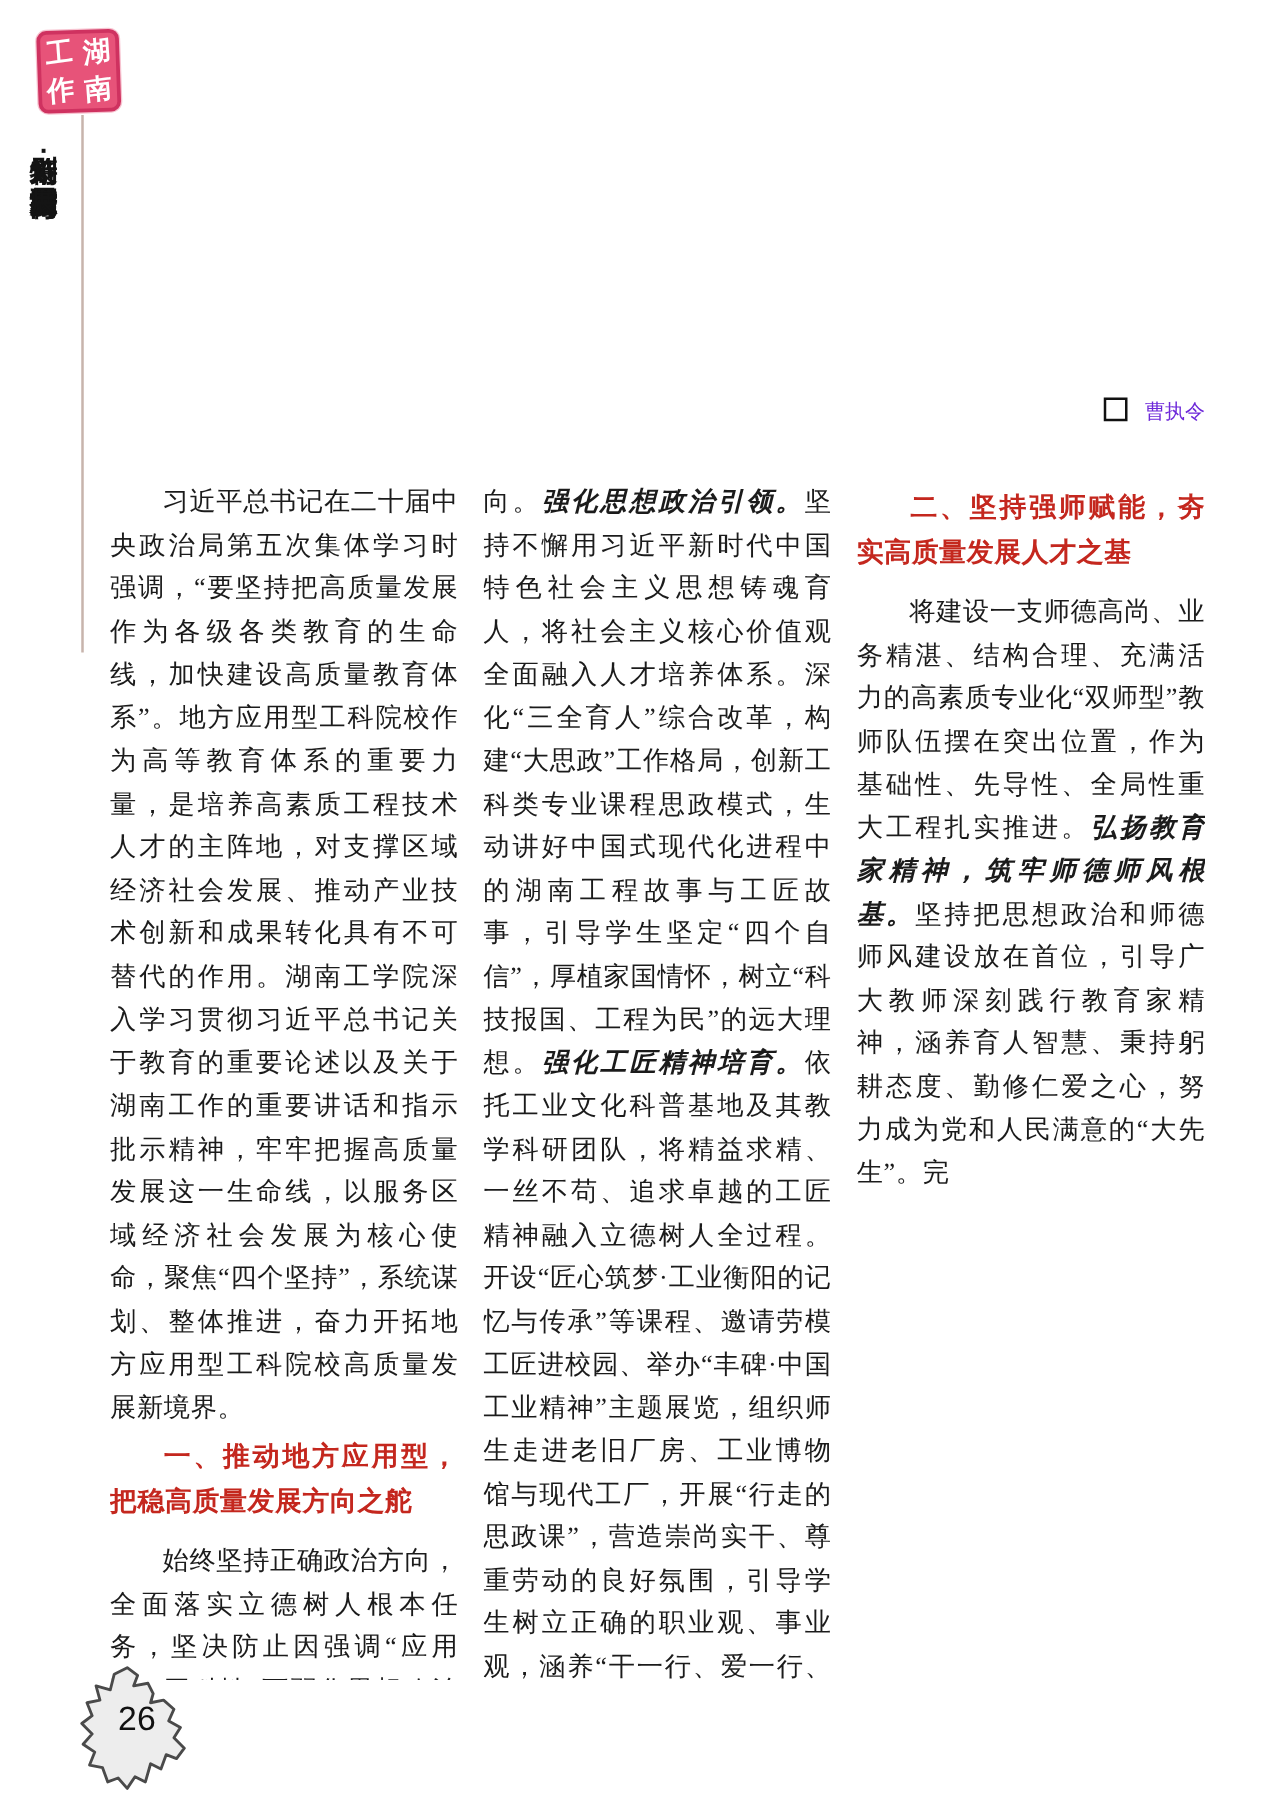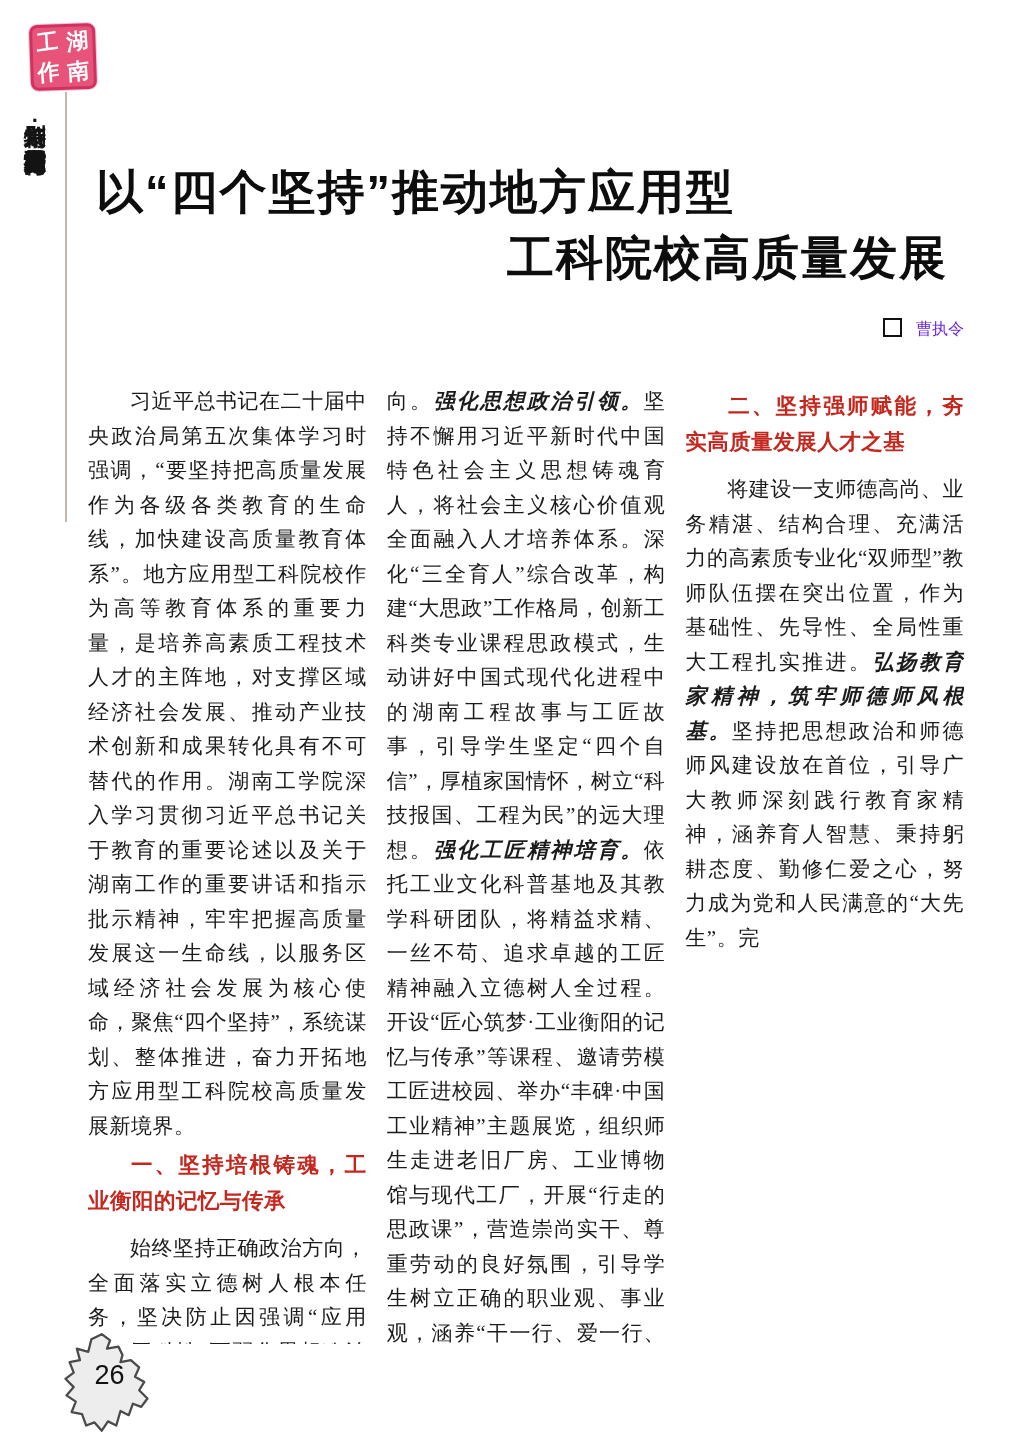--- a/index.html
+++ b/index.html
@@ -136,33 +136,29 @@
   <div class="seal">
     <span class="c0">工</span>
     <span class="c1">湖</span>
     <span class="c2">作</span>
     <span class="c3">南</span>
   </div>
   <div class="seal-line"></div>
 
   <div class="side-strip">特别策划·更好推动湖南高等教育高质量发展</div>
 
-  <div class="title-block">
-    <div class="title-line l1">以“四个坚持”推动地方应用型</div>
-    <div class="title-line l2">工科院校高质量发展</div>
-  </div>
 
   <div class="author-line">
     <span class="author-box"></span><span>曹执令</span>
   </div>
 
   <div class="columns">
     <div class="col">
         <p class="body-p indent"><span>习近平总书记在二十届中央政治局第五次集体学习时强调，“要坚持把高质量发展作为各级各类教育的生命线，加快建设高质量教育体系”。地方应用型工科院校作为高等教育体系的重要力量，是培养高素质工程技术人才的主阵地，对支撑区域经济社会发展、推动产业技术创新和成果转化具有不可替代的作用。湖南工学院深入学习贯彻习近平总书记关于教育的重要论述以及关于湖南工作的重要讲话和指示批示精神，牢牢把握高质量发展这一生命线，以服务区域经济社会发展为核心使命，聚焦“四个坚持”，系统谋划、整体推进，奋力开拓地方应用型工科院校高质量发展新境界。</span></p>
-        <p class="red-heading">一、坚持培根铸魂，工业衡阳的记忆与传承</p>
+        <p class="red-heading">一、推动地方应用型，把稳高质量发展方向之舵</p>
         <p class="body-p indent"><span>始终坚持正确政治方向，全面落实立德树人根本任务，坚决防止因强调“应用型”“工科性”而弱化思想政治引领，杜绝“重技轻德”“唯才是用”倾</span></p>
       </div>
     <div class="col">
         <p class="body-p"><span>向。</span><span class="emph">强化思想政治引领。</span><span>坚持不懈用习近平新时代中国特色社会主义思想铸魂育人，将社会主义核心价值观全面融入人才培养体系。深化“三全育人”综合改革，构建“大思政”工作格局，创新工科类专业课程思政模式，生动讲好中国式现代化进程中的湖南工程故事与工匠故事，引导学生坚定“四个自信”，厚植家国情怀，树立“科技报国、工程为民”的远大理想。</span><span class="emph">强化工匠精神培育。</span><span>依托工业文化科普基地及其教学科研团队，将精益求精、一丝不苟、追求卓越的工匠精神融入立德树人全过程。开设“匠心筑梦·工业衡阳的记忆与传承”等课程、邀请劳模工匠进校园、举办“丰碑·中国工业精神”主题展览，组织师生走进老旧厂房、工业博物馆与现代工厂，开展“行走的思政课”，营造崇尚实干、尊重劳动的良好氛围，引导学生树立正确的职业观、事业观，涵养“干一行、爱一行、精一行”的职业品格，努力成长为德才兼备、担当时代使命的卓越工程</span></p>
       </div>
     <div class="col">
         <p class="red-heading">二、坚持强师赋能，夯实高质量发展人才之基</p>
         <p class="body-p indent"><span>将建设一支师德高尚、业务精湛、结构合理、充满活力的高素质专业化“双师型”教师队伍摆在突出位置，作为基础性、先导性、全局性重大工程扎实推进。</span><span class="emph">弘扬教育家精神，筑牢师德师风根基。</span><span>坚持把思想政治和师德师风建设放在首位，引导广大教师深刻践行教育家精神，涵养育人智慧、秉持躬耕态度、勤修仁爱之心，努力成为党和人民满意的“大先生”。完</span></p>
       </div>
   </div>

